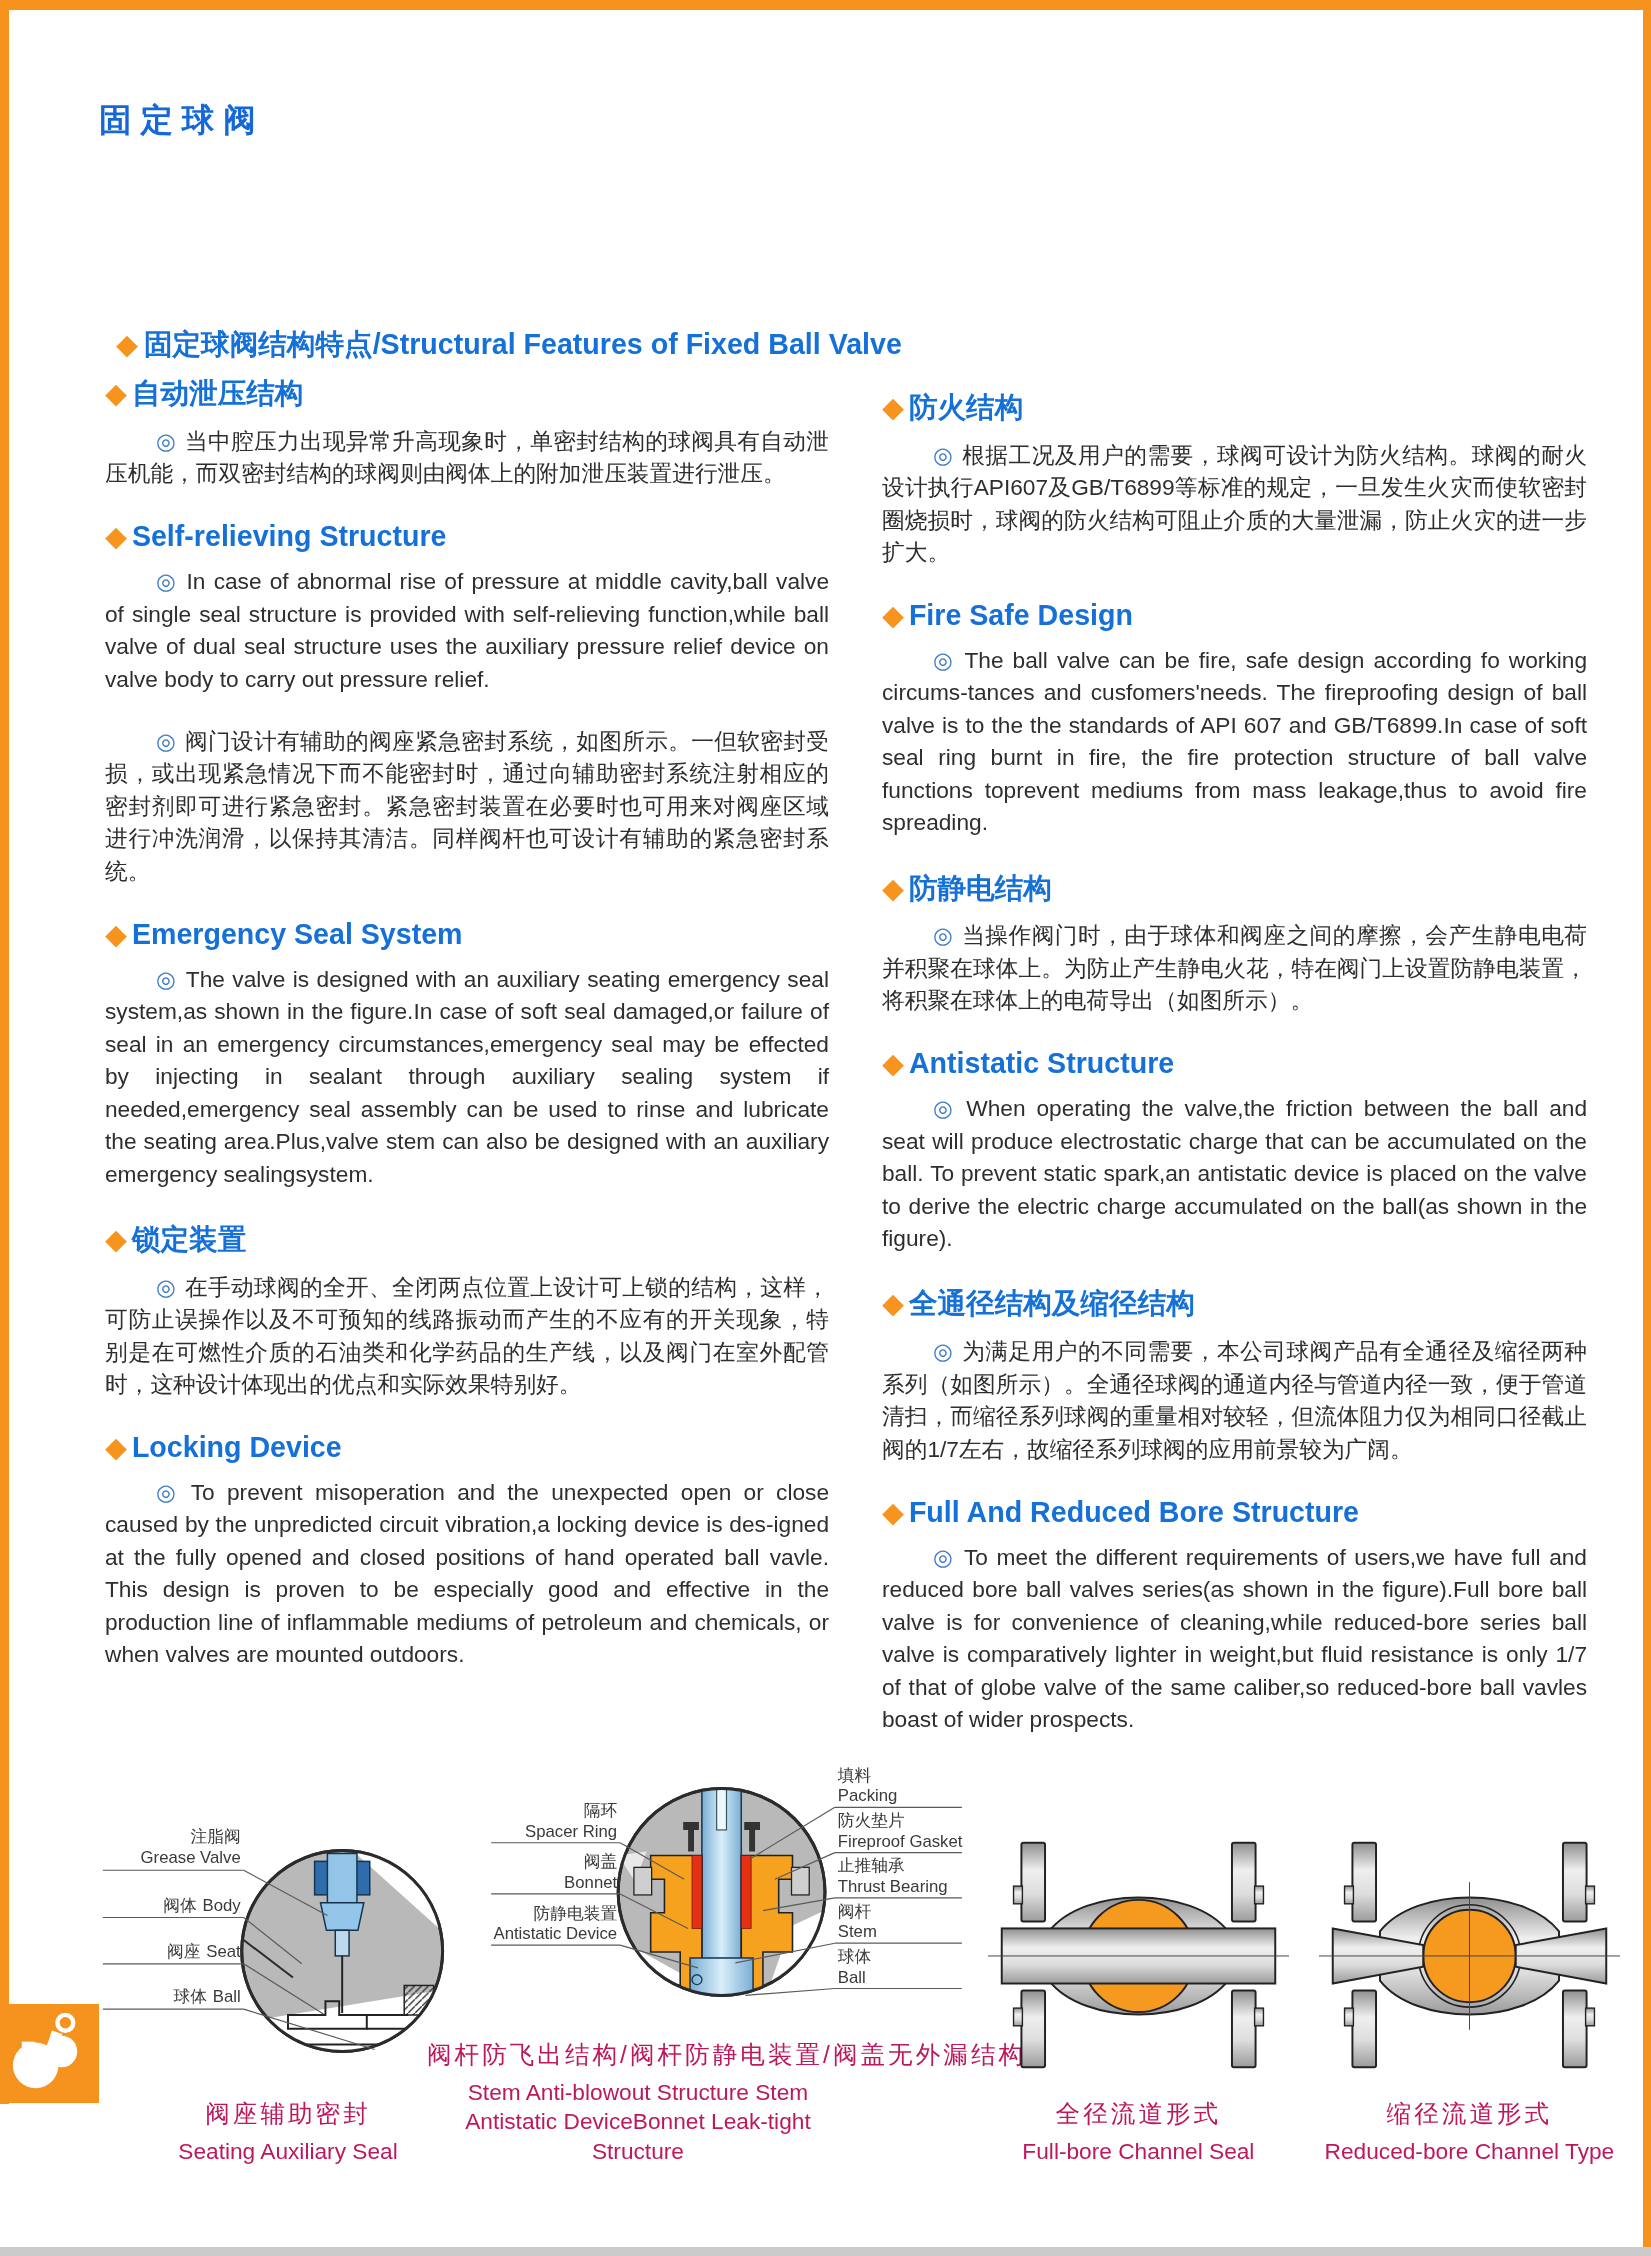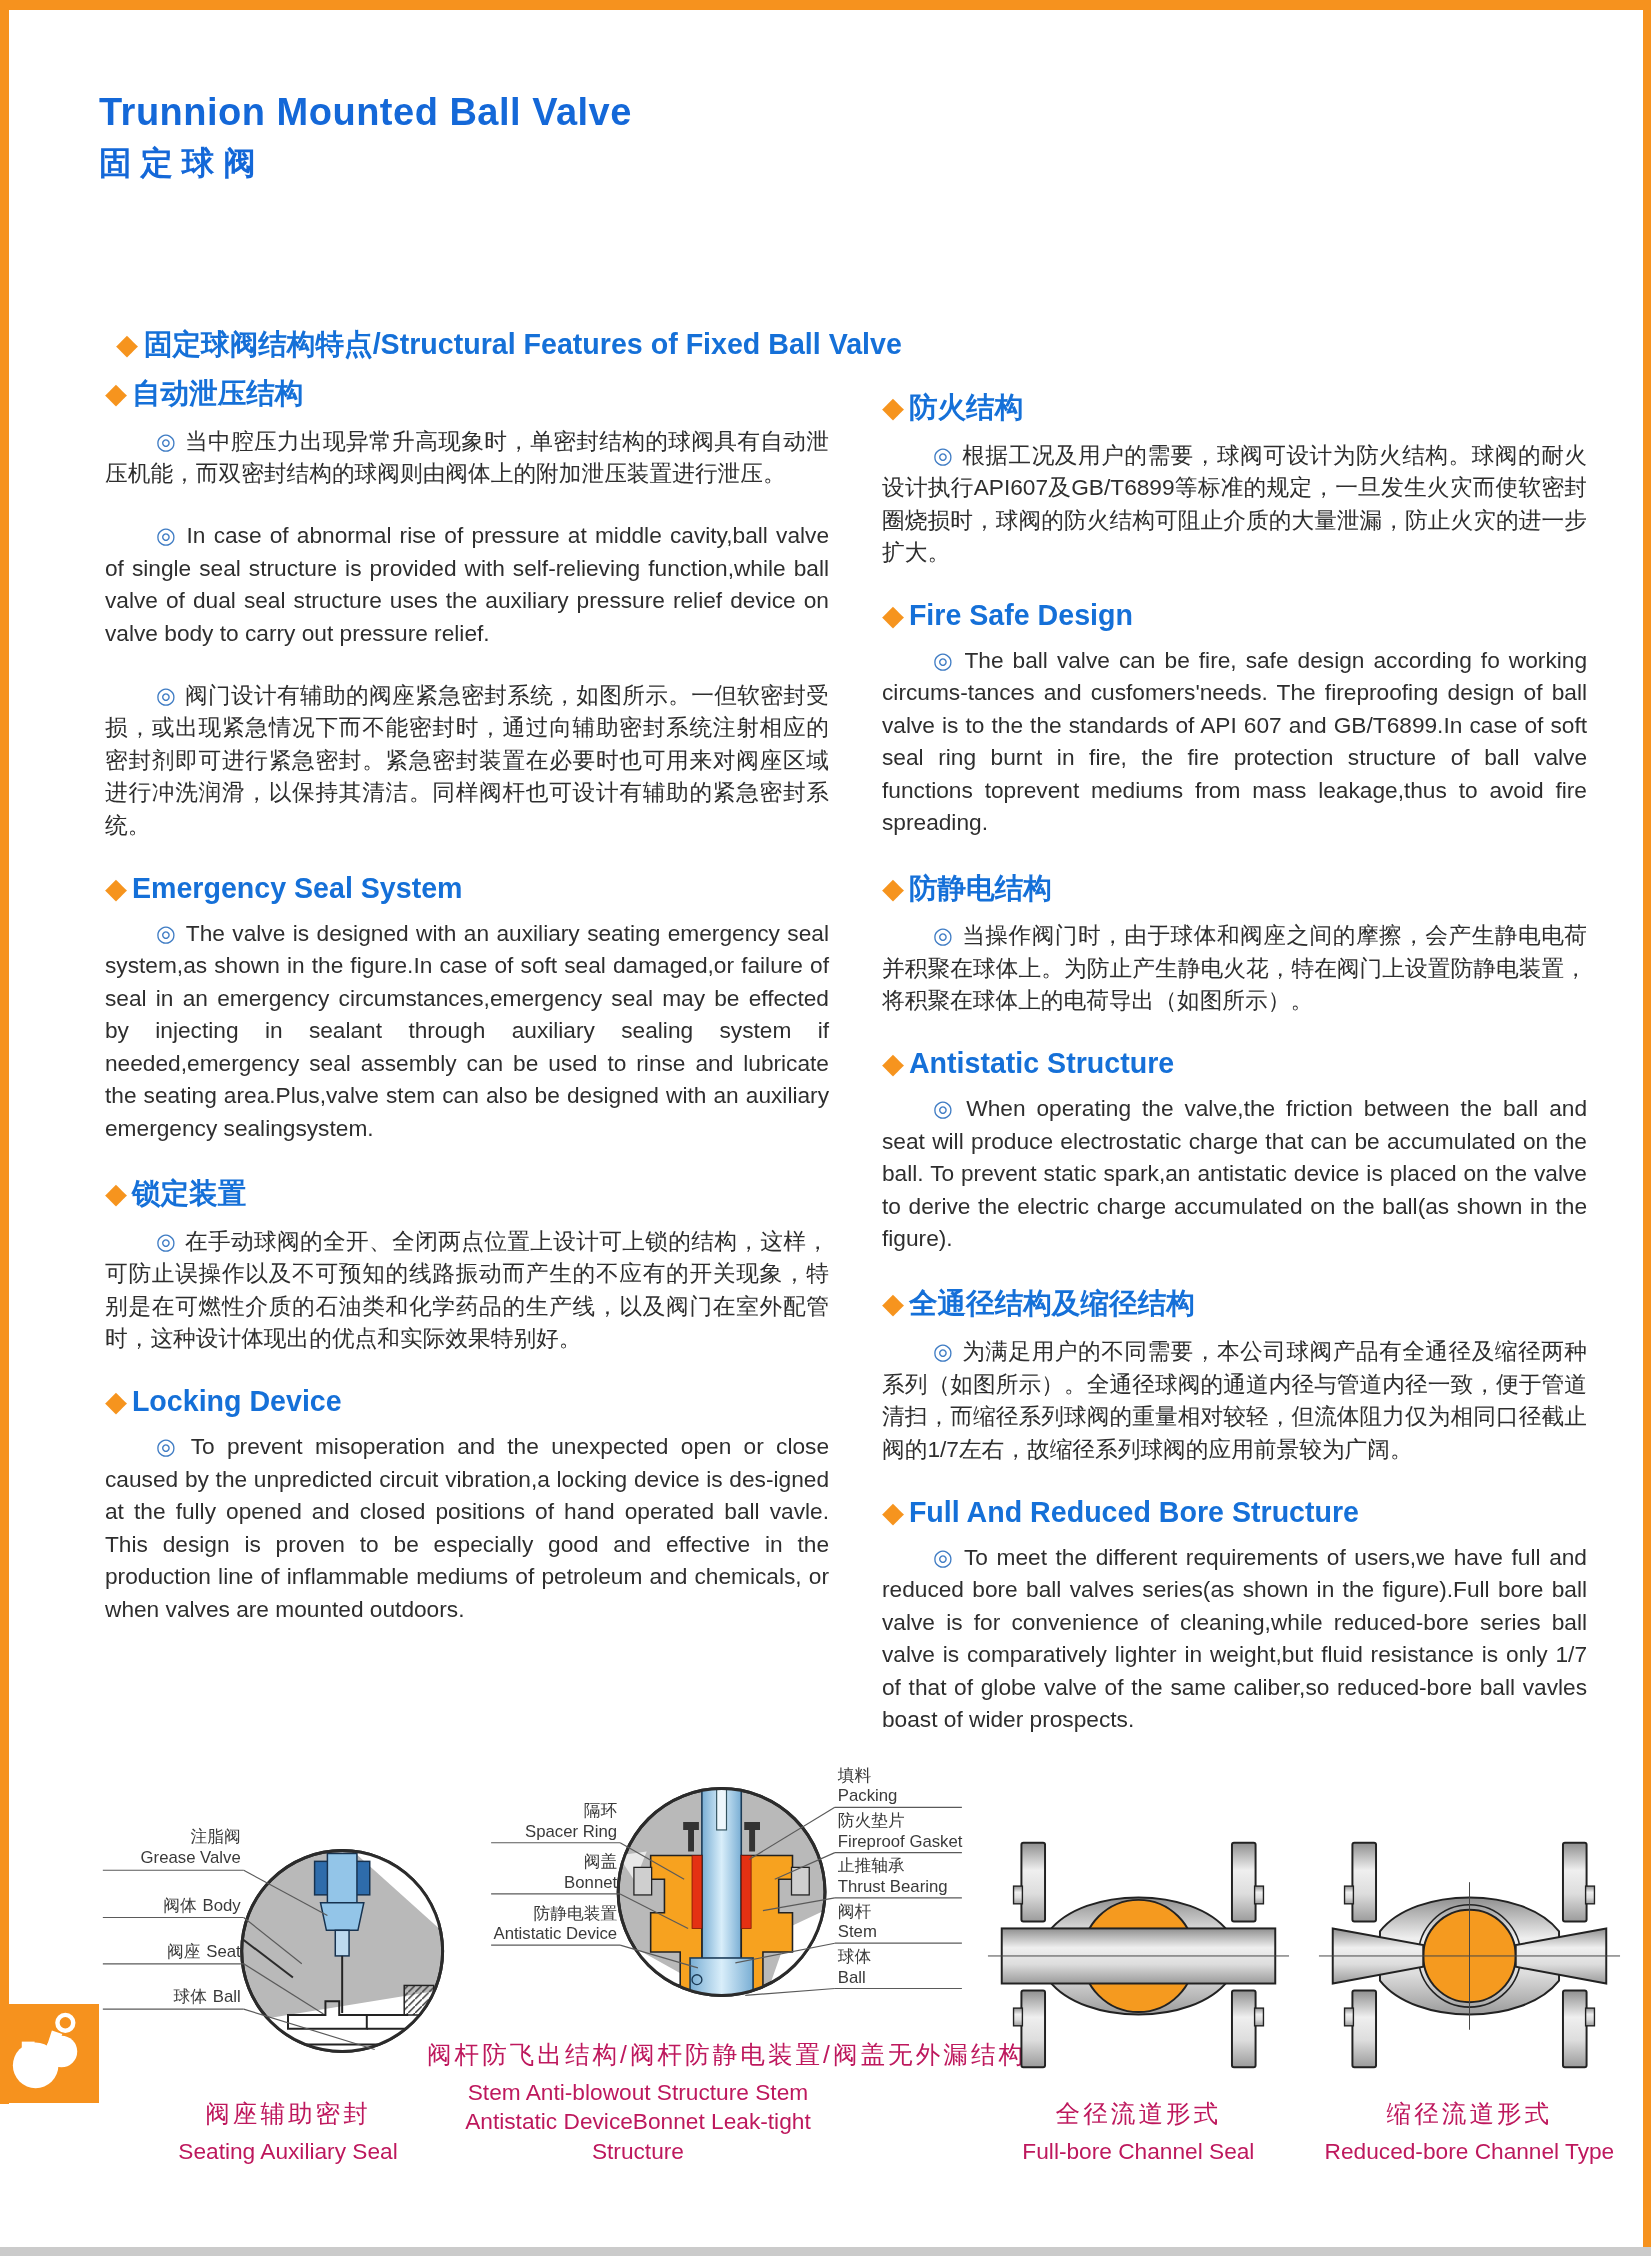--- a/index.html
+++ b/index.html
@@ -57,35 +57,35 @@
 <body>
 
 <div class="page">
 
   <div class="frame-top"></div>
   <div class="frame-left"></div>
   <div class="frame-right"></div>
   <div class="frame-bottom"></div>
 
   <div class="titles">
-    <div class="title-en">Trunnion Mounted Ball Valve</div>
     <div class="title-zh">固定球阀</div>
   </div>
 
   <div class="main-heading"><i class="dia">◆</i><span>固定球阀结构特点/Structural Features of Fixed Ball Valve</span></div>
 
   <div class="cols">
     <div class="col left">
 
       <div class="sec">
         <h3><i class="dia">◆</i><span>自动泄压结构</span></h3>
         <p><span class="pmk">◎</span><span>当中腔压力出现异常升高现象时，单密封结构的球阀具有自动泄压机能，而双密封结构的球阀则由阀体上的附加泄压装置进行泄压。</span></p>
       </div>
 
       <div class="sec">
+        <h3><i class="dia">◆</i><span>Self-relieving Structure</span></h3>
         <p><span class="pmk">◎</span><span>In case of abnormal rise of pressure at middle cavity,ball valve of single seal structure is provided with self-relieving function,while ball valve of dual seal structure uses the auxiliary pressure relief device on valve body to carry out pressure relief.</span></p>
       </div>
 
       <div class="sec">
         <p><span class="pmk">◎</span><span>阀门设计有辅助的阀座紧急密封系统，如图所示。一但软密封受损，或出现紧急情况下而不能密封时，通过向辅助密封系统注射相应的密封剂即可进行紧急密封。紧急密封装置在必要时也可用来对阀座区域进行冲洗润滑，以保持其清洁。同样阀杆也可设计有辅助的紧急密封系统。</span></p>
       </div>
 
       <div class="sec">
         <h3><i class="dia">◆</i><span>Emergency Seal System</span></h3>
         <p><span class="pmk">◎</span><span>The valve is designed with an auxiliary seating emergency seal system,as shown in the figure.In case of soft seal damaged,or failure of seal in an emergency circumstances,emergency seal may be effected by injecting in sealant through auxiliary sealing system if needed,emergency seal assembly can be used to rinse and lubricate the seating area.Plus,valve stem can also be designed with an auxiliary emergency sealingsystem.</span></p>

